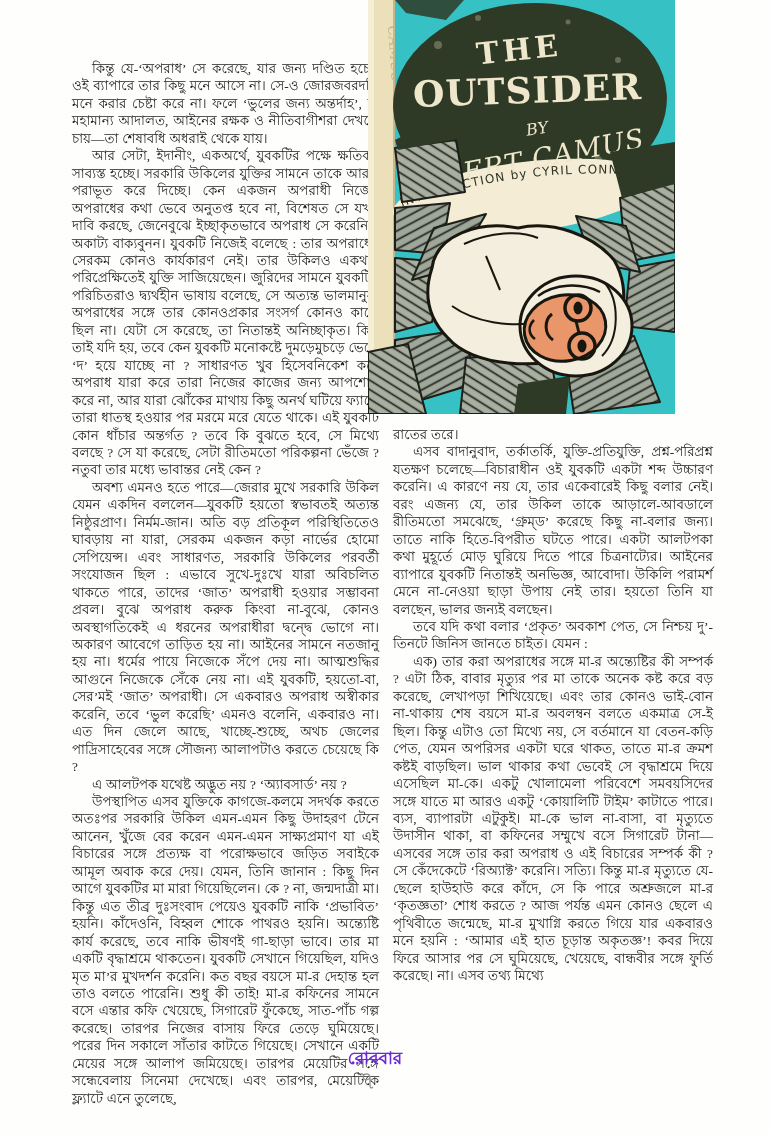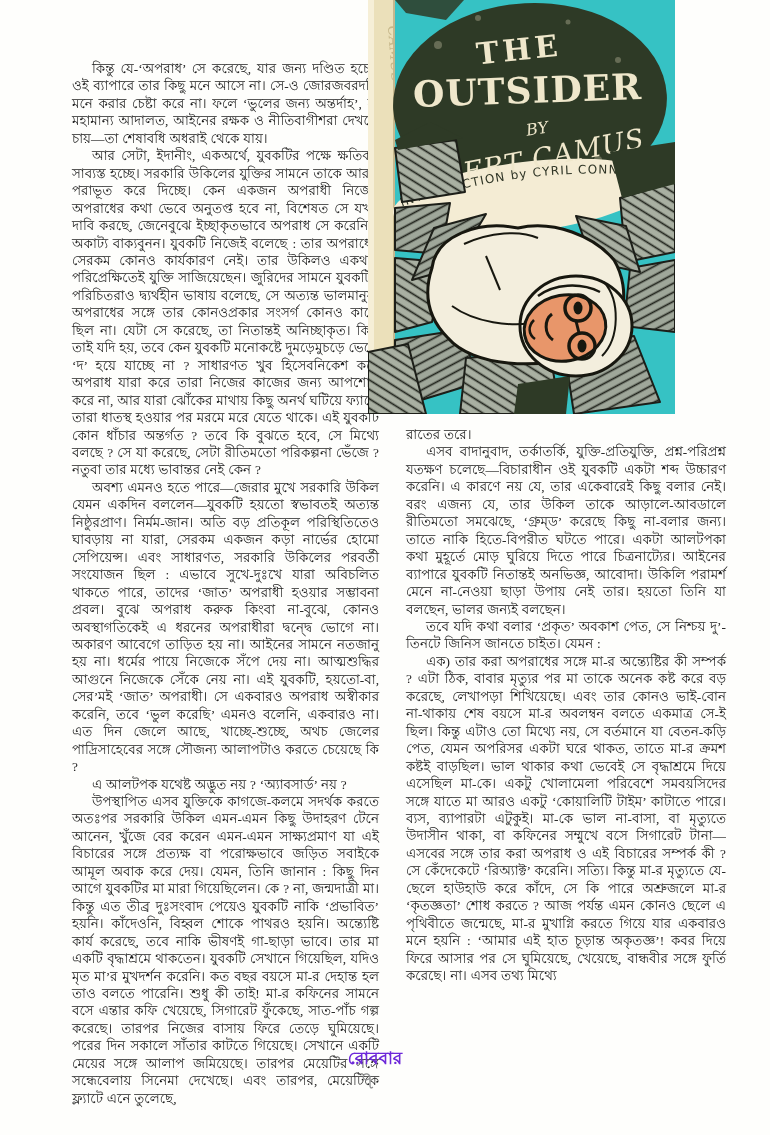--- a/index.html
+++ b/index.html
@@ -2,21 +2,21 @@
 <html lang="bn"><head>
 <meta charset="utf-8">
 <style>
   html,body{margin:0;padding:0;background:#ffffff;}
   .page{
     position:relative;width:770px;height:1135px;background:#fefefc;
     font-family:"Liberation Serif","DejaVu Serif",serif;color:#1c1c1c;overflow:hidden;
   }
   .col{position:absolute;}
   .col1{left:72px;top:60px;width:307px;}
-  .col2{left:406px;top:426px;width:320px;}
+  .col2{left:393px;top:426px;width:320px;}
   .col p{
     margin:0;font-size:13.4px;line-height:17.45px;text-align:justify;
     word-spacing:.5px;
   }
   .para{text-indent:20px;}
   .para-cont{text-indent:0;}
   .cover{position:absolute;left:368px;top:0;width:307px;height:414px;display:block;}
   .footer{position:absolute;left:340px;top:1051px;width:70px;text-align:center;}
   .footer .mag{font-size:17px;color:#6d28d9;line-height:15px;font-weight:bold;}
   .footer .num{font-size:25px;color:#8f9091;line-height:27px;margin-top:1px;margin-right:14px;}

